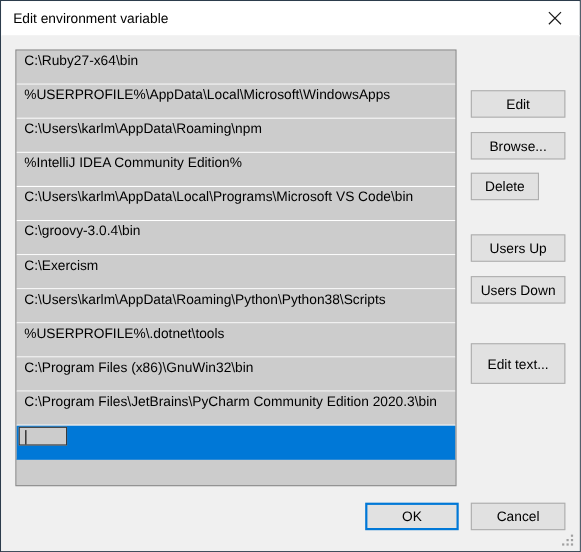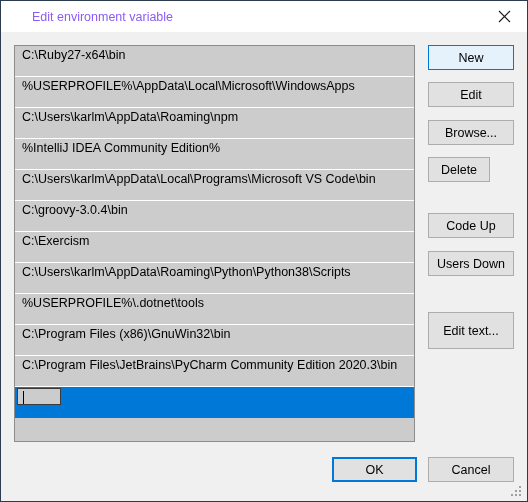--- a/index.html
+++ b/index.html
@@ -35,24 +35,23 @@
     right: 0;
     height: 31px;
     background: #ffffff;
     border-bottom: 1px solid #ffffff;
   }
   .title-text {
     position: absolute;
     left: 11px;
     top: 8px;
     font-size: 12.5px;
-    color: #8b5cf6;
+    color: #000000;
     line-height: 16px;
     white-space: nowrap;
-    margin-left: 20px;
   }
   .close-btn {
     position: absolute;
     right: 0;
     top: 0;
     width: 46px;
     height: 31px;
     display: flex;
     align-items: center;
     justify-content: center;
@@ -209,25 +208,24 @@
         <div class="list-row empty"></div>
         <div class="list-row empty"></div>
         <div class="list-row empty"></div>
         <div class="list-row empty"></div>
         <div class="list-row empty"></div>
         <div class="list-row empty"></div>
         <div class="list-row empty"></div>
         <div class="list-row empty"></div>
       </div>
 
-    <button class="btn focus" id="btn-new">New</button>
     <button class="btn" id="btn-edit">Edit</button>
     <button class="btn" id="btn-browse">Browse...</button>
     <button class="btn" id="btn-delete">Delete</button>
-    <button class="btn" id="btn-move-up">Code Up</button>
+    <button class="btn" id="btn-move-up">Users Up</button>
     <button class="btn" id="btn-move-down">Users Down</button>
     <button class="btn" id="btn-edit-text">Edit text...</button>
 
     <button class="btn default" id="btn-ok">OK</button>
     <button class="btn" id="btn-cancel">Cancel</button>
 
     <div class="grip">
       <i style="left:8px;top:0px;"></i>
       <i style="left:4px;top:4px;"></i>
       <i style="left:8px;top:4px;"></i>

